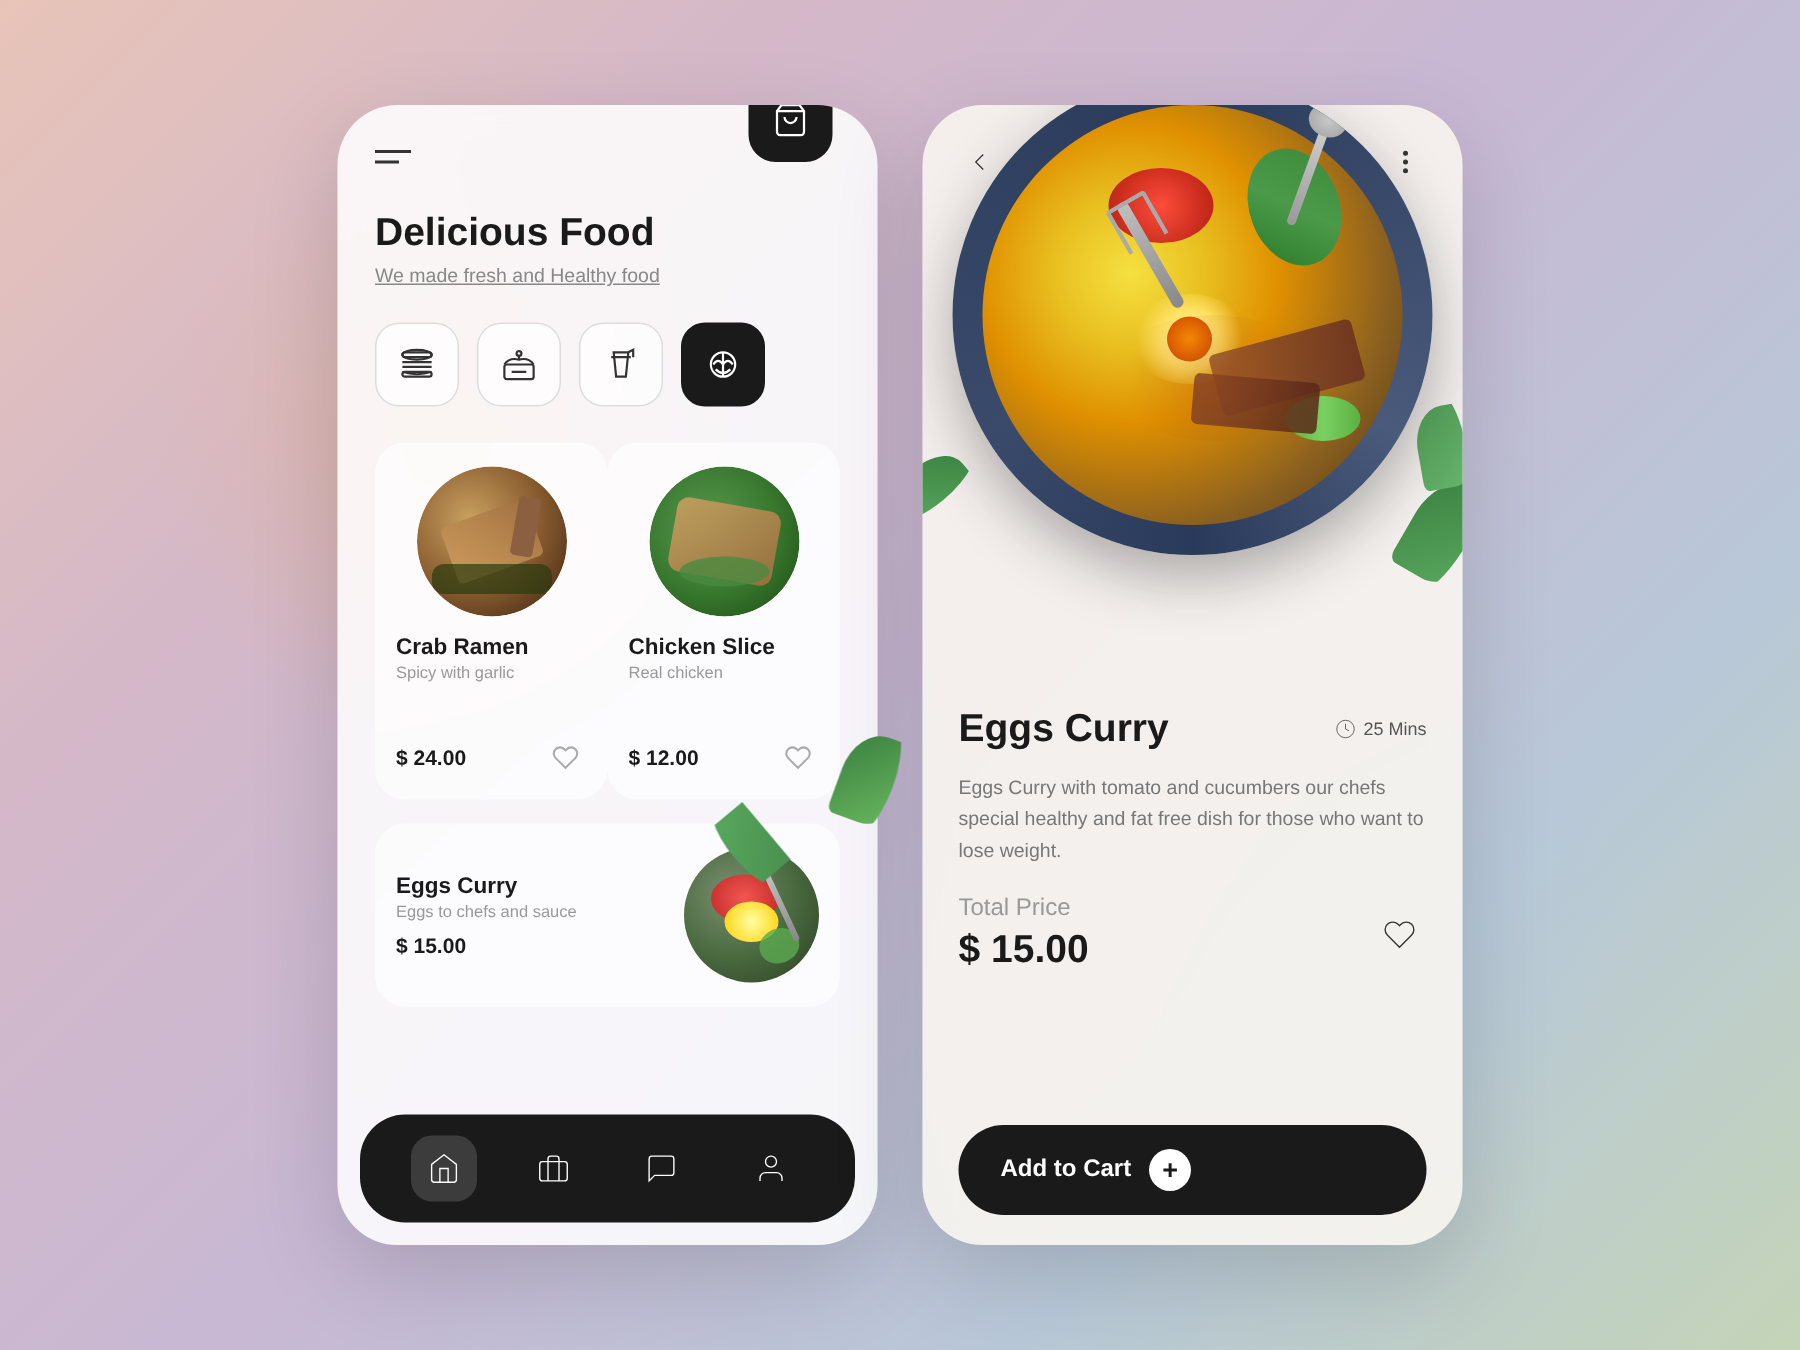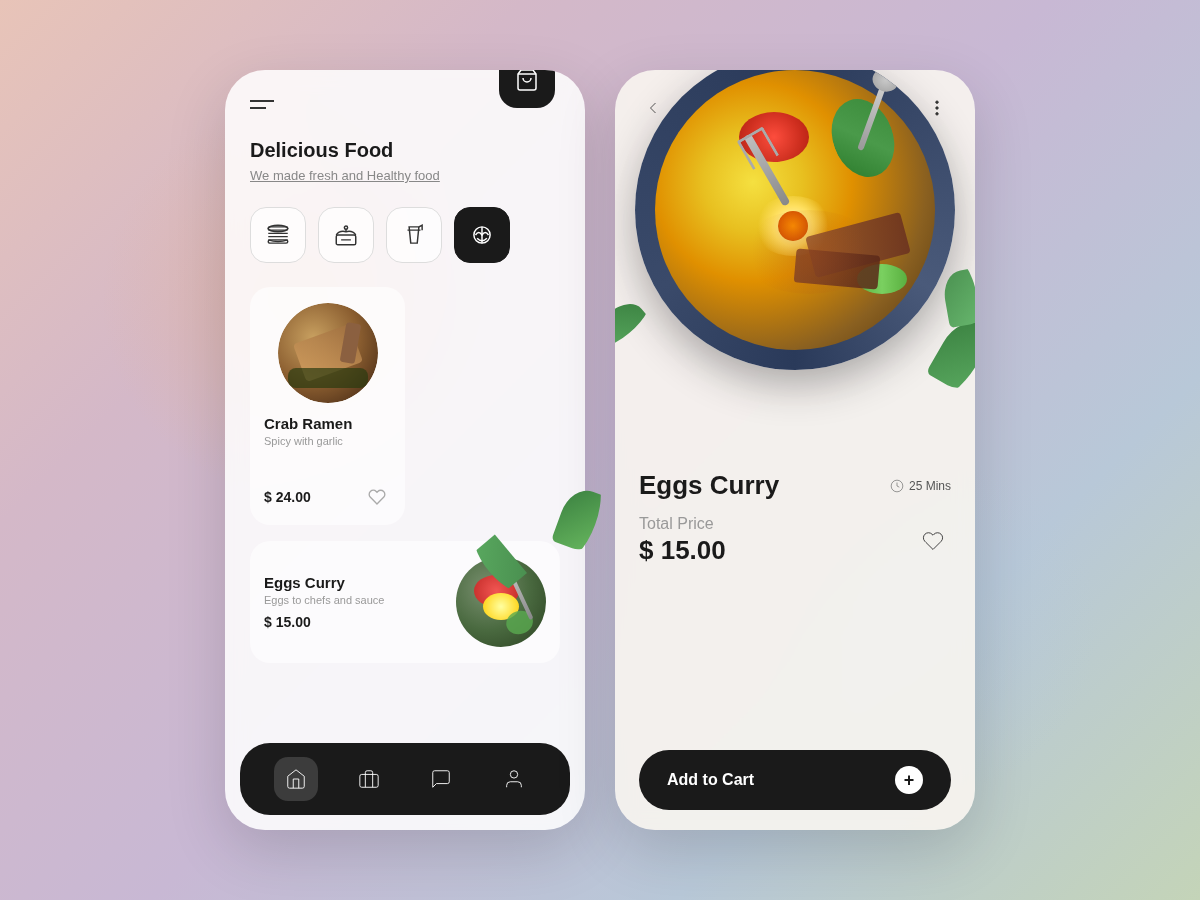--- a/index.html
+++ b/index.html
@@ -76,21 +76,21 @@
     }
     .menu-icon span {
       display: block;
       width: 24px; height: 2px;
       background: #333;
       margin-bottom: 5px;
     }
     .menu-icon span:last-child { width: 16px; }
 
     .app-title {
-      font-size: 20px;
+      font-size: 26px;
       font-weight: 700;
       color: #1a1a1a;
       margin-bottom: 6px;
     }
 
     .app-subtitle {
       font-size: 13px;
       color: #888;
       margin-bottom: 24px;
       text-decoration: underline;
@@ -428,21 +428,21 @@
       border-radius: 30px;
       padding: 16px 28px;
       font-size: 16px;
       font-weight: 600;
       cursor: pointer;
       display: flex;
       align-items: center;
       gap: 12px;
       margin-top: auto;
       width: 100%;
-      justify-content: space-between;
+      justify-content: flex-start;
     }
 
     .add-cart-plus {
       width: 28px; height: 28px;
       background: white;
       border-radius: 50%;
       display: flex; align-items: center; justify-content: center;
       color: #1a1a1a;
       font-size: 18px;
       font-weight: 700;
@@ -592,20 +592,38 @@
         <div class="food-footer">
           <span class="food-price">$ 24.00</span>
           <div class="heart-btn">
             <svg viewBox="0 0 24 24" stroke="#aaa" fill="none" stroke-width="1.8">
               <path d="M20.84 4.61a5.5 5.5 0 00-7.78 0L12 5.67l-1.06-1.06a5.5 5.5 0 00-7.78 7.78l1.06 1.06L12 21.23l7.78-7.78 1.06-1.06a5.5 5.5 0 000-7.78z"></path>
             </svg>
           </div>
         </div>
       </div>
 
+      <div class="food-card">
+        <div class="food-card-img">
+          <div style="width:100%;height:100%;border-radius:50%;background:radial-gradient(circle at 40% 40%, #5a9a50 0%, #3a7a30 50%, #1a4a10 100%);position:relative;overflow:hidden;">
+            <div style="position:absolute;top:25%;left:15%;width:70%;height:50%;background:linear-gradient(135deg,#c8a060,#a07040);border-radius:8px;transform:rotate(10deg);opacity:0.9;"></div>
+            <div style="position:absolute;bottom:20%;left:20%;width:60%;height:20%;background:#4a8a40;border-radius:50%;opacity:0.8;"></div>
+          </div>
+        </div>
+        <div class="food-name">Chicken Slice</div>
+        <div class="food-desc">Real chicken</div>
+        <div class="food-footer">
+          <span class="food-price">$ 12.00</span>
+          <div class="heart-btn">
+            <svg viewBox="0 0 24 24" stroke="#aaa" fill="none" stroke-width="1.8">
+              <path d="M20.84 4.61a5.5 5.5 0 00-7.78 0L12 5.67l-1.06-1.06a5.5 5.5 0 00-7.78 7.78l1.06 1.06L12 21.23l7.78-7.78 1.06-1.06a5.5 5.5 0 000-7.78z"></path>
+            </svg>
+          </div>
+        </div>
+      </div>
     </div>
 
     <div class="food-row-card">
       <div class="food-row-info">
         <div class="food-name">Eggs Curry</div>
         <div class="food-desc">Eggs to chefs and sauce</div>
         <div class="food-price" style="margin-top:8px;">$ 15.00</div>
       </div>
       <div class="food-row-img" style="
         background: radial-gradient(circle at 35% 35%, #7a9070 0%, #4a6a40 50%, #2a4020 100%);
@@ -700,20 +718,21 @@
       <span class="dish-name">Eggs Curry</span>
       <div class="time-badge">
         <svg viewBox="0 0 24 24">
           <circle cx="12" cy="12" r="10"></circle>
           <polyline points="12 6 12 12 16 14"></polyline>
         </svg>
         <span>25 Mins</span>
       </div>
     </div>
 
+    <p class="dish-description">Eggs Curry with tomato and cucumbers our chefs special healthy and fat free dish for those who want to lose weight.</p>
 
     <div class="price-row">
       <div>
         <div class="total-label">Total Price</div>
         <div class="total-price">$ 15.00</div>
       </div>
       <div class="price-heart">
         <svg viewBox="0 0 24 24">
           <path d="M20.84 4.61a5.5 5.5 0 00-7.78 0L12 5.67l-1.06-1.06a5.5 5.5 0 00-7.78 7.78l1.06 1.06L12 21.23l7.78-7.78 1.06-1.06a5.5 5.5 0 000-7.78z"></path>
         </svg>

